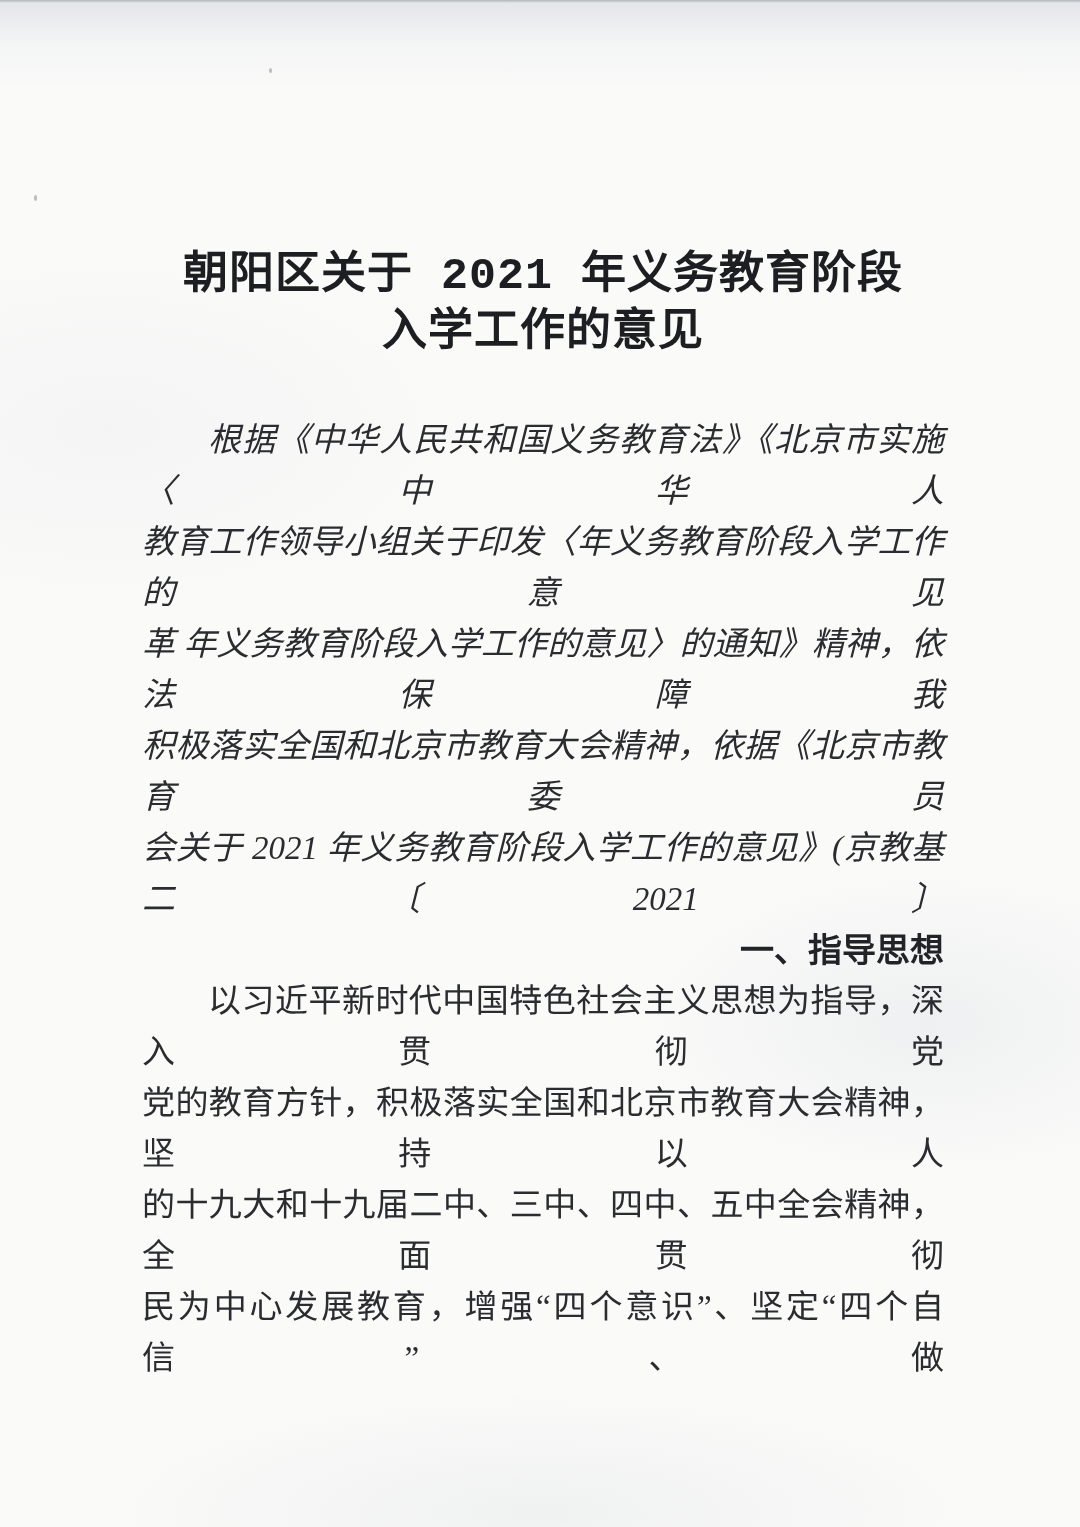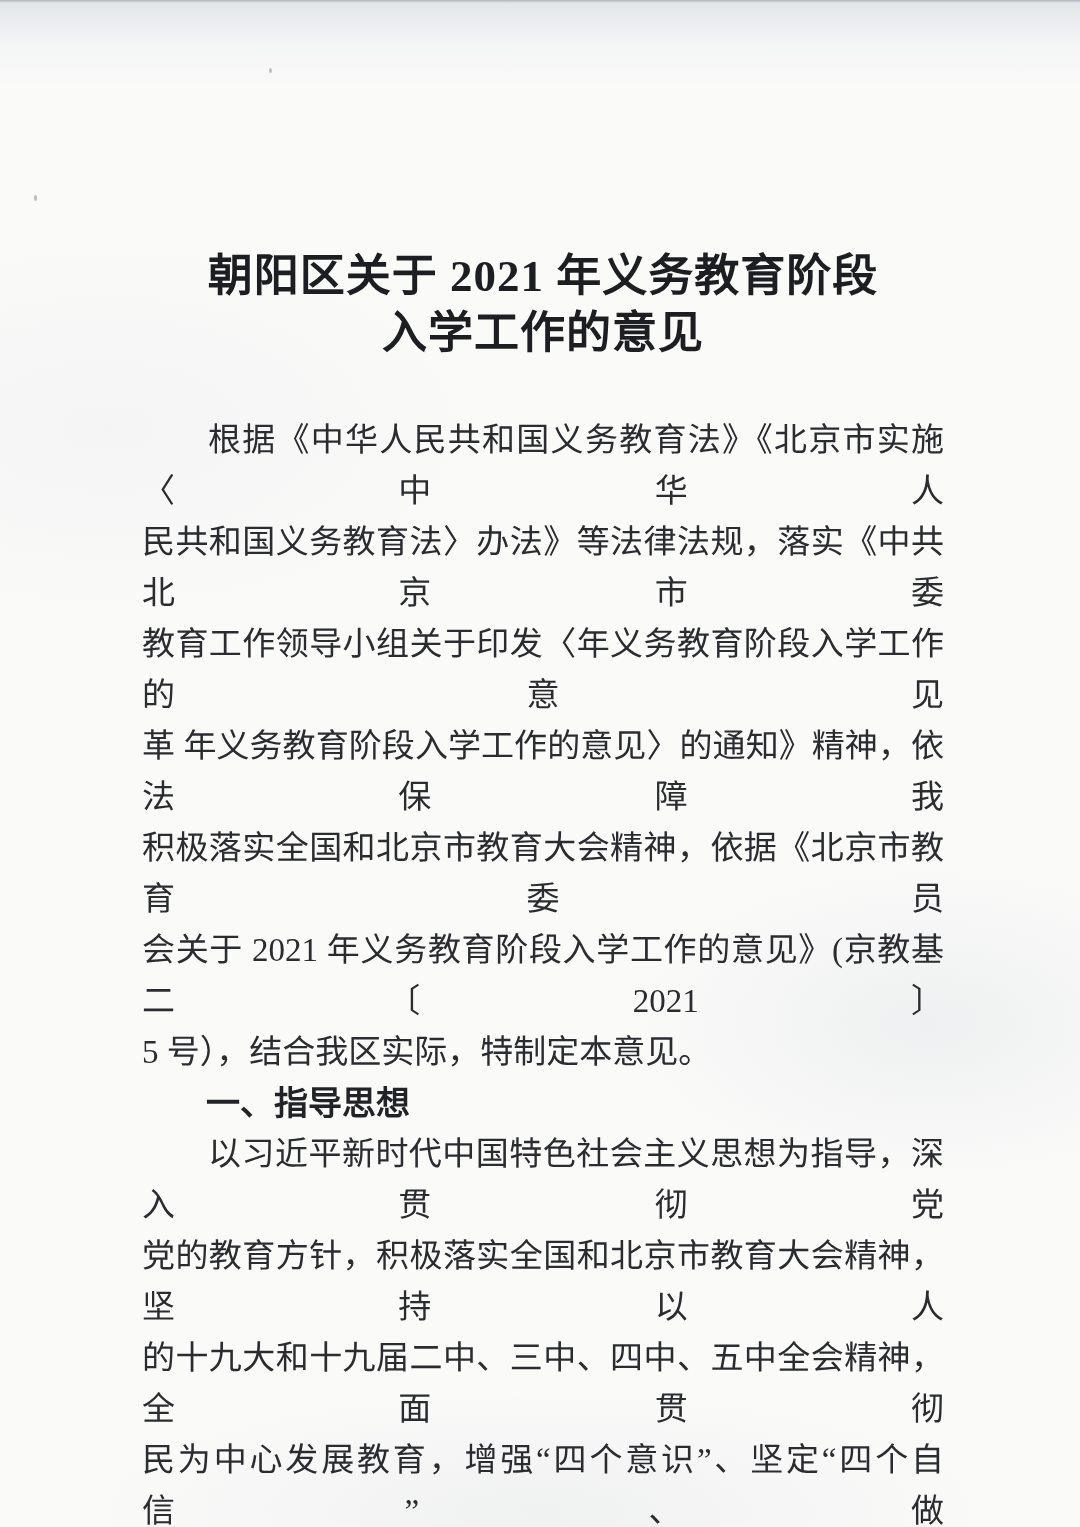--- a/index.html
+++ b/index.html
@@ -45,67 +45,66 @@
 
   .doc-title {
     margin: 0;
     font-size: 45px;
     line-height: 57px;
     font-weight: bold;
     text-align: center;
     letter-spacing: 1px;
     color: #1d1e22;
   }
-  .title-line { display: block; }
+  .title-line { display: block; font-family: Liberation Mono, monospace; }
 
   .para { margin: 0; }
-  .para.intro { margin-top: 53px; }
+  .para.intro { margin-top: 53px; font-style: italic; }
 
   .line {
     font-size: 33px;
     line-height: 51px;
     text-align: justify;
     text-align-last: justify;
     text-justify: inter-character;
   }
   .line.indent { text-indent: 66px; }
   .line.short  { text-align-last: left; }
 
   .heading {
     font-family: "Liberation Sans", "DejaVu Sans", sans-serif;
     font-weight: 700;
     font-size: 34px;
     line-height: 51px;
     padding-left: 64px;
     color: #222327;
+    text-align: right;
   }
 </style>
 </head>
 <body>
 
 <div class="page">
   <div class="scan-top-edge"></div>
   <div class="speck s1"></div>
   <div class="speck s2"></div>
 
   <div class="content">
 
     <h1 class="doc-title">
       <span class="title-line">朝阳区关于 2021 年义务教育阶段</span>
       <span class="title-line">入学工作的意见</span>
     </h1>
 
     <div class="para intro">
       <div class="line indent">根据《中华人民共和国义务教育法》《北京市实施〈中华人</div>
-      <div class="line">民共和国义务教育法〉办法》等法律法规，落实《中共北京市委</div>
       <div class="line">教育工作领导小组关于印发〈年义务教育阶段入学工作的意见</div>
       <div class="line">革 年义务教育阶段入学工作的意见〉的通知》精神，依法保障我</div>
       <div class="line">积极落实全国和北京市教育大会精神，依据《北京市教育委员</div>
       <div class="line">会关于 2021 年义务教育阶段入学工作的意见》(京教基二〔2021〕</div>
-      <div class="line short">5 号），结合我区实际，特制定本意见。</div>
     </div>
 
     <div class="heading">一、指导思想</div>
 
     <div class="para">
       <div class="line indent">以习近平新时代中国特色社会主义思想为指导，深入贯彻党</div>
       <div class="line">党的教育方针，积极落实全国和北京市教育大会精神，坚持以人</div>
       <div class="line">的十九大和十九届二中、三中、四中、五中全会精神，全面贯彻</div>
       <div class="line">民为中心发展教育，增强“四个意识”、坚定“四个自信”、做</div>
 

